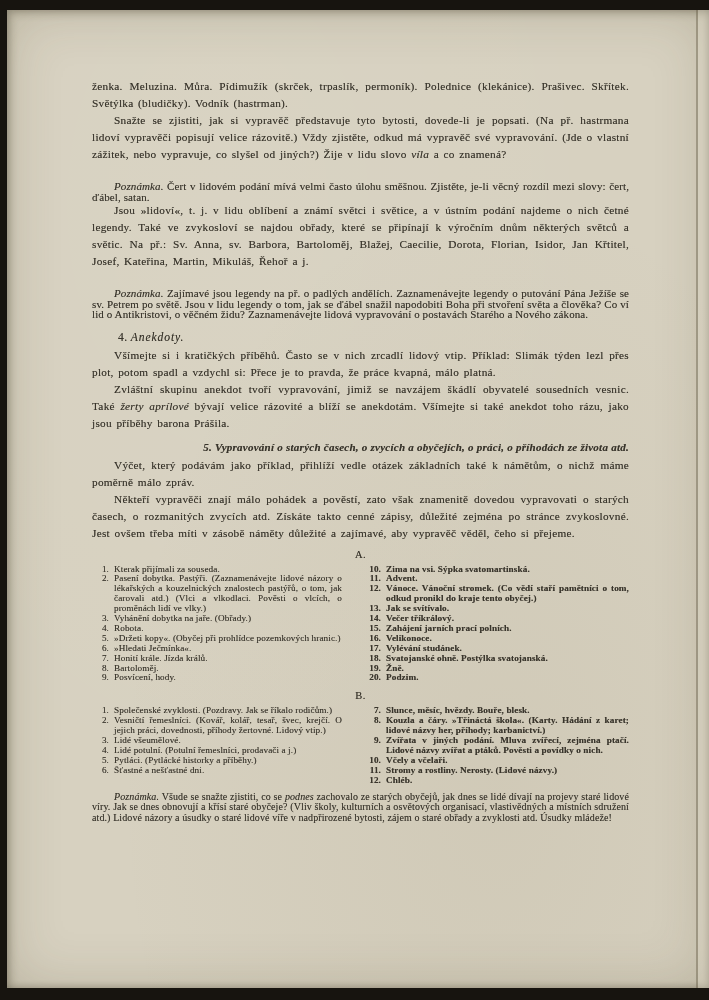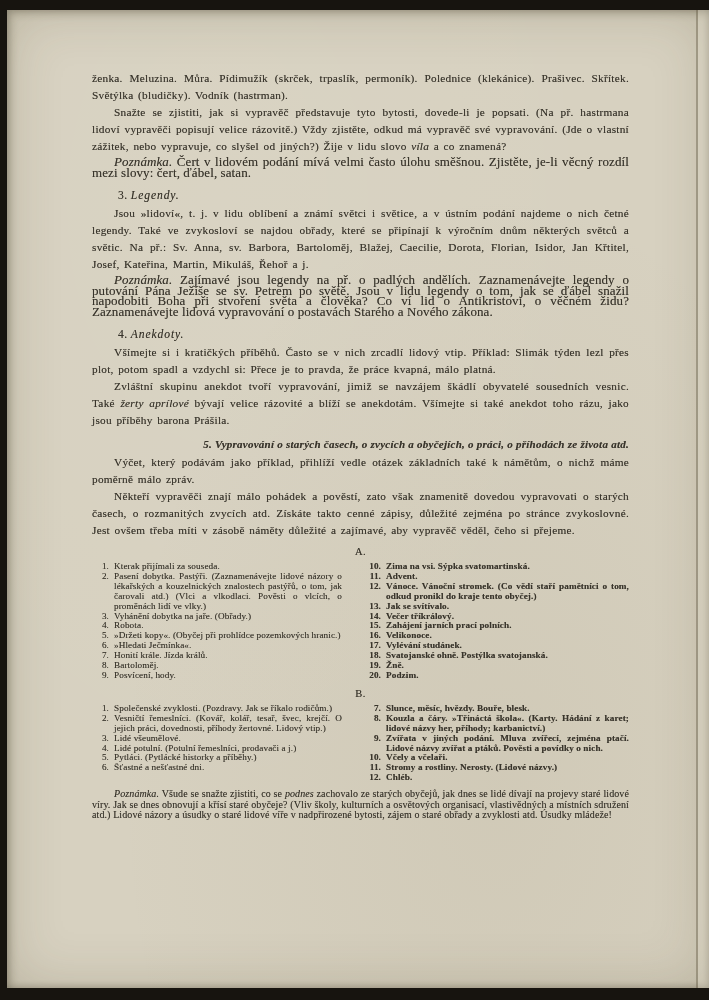--- a/index.html
+++ b/index.html
@@ -21,34 +21,34 @@
   }
   .crease{
     position:absolute;top:0;bottom:0;right:11px;width:2px;
     background:rgba(105,96,74,0.45);
   }
   .edge-strip{
     position:absolute;top:0;bottom:0;right:0;width:11px;
     background:rgba(235,230,215,0.25);
   }
   .content{
-    position:absolute;left:85px;top:4px;width:537px;
+    position:absolute;left:85px;top:12px;width:537px;
     color:#38342b;
     padding-top:56px;
   }
   p{margin:0;}
   .body{
     font-size:11.3px;line-height:17px;text-align:justify;
     text-indent:22px;letter-spacing:0.25px;word-spacing:1.5px;
     text-shadow:0 0 0.5px rgba(56,52,43,0.55);
   }
   .noindent{text-indent:0;}
   .note{
-    font-size:13px;line-height:10.5px;text-align:justify;
-    text-indent:22px;letter-spacing:0.1px;margin-top:2px;
+    font-size:11px;line-height:10.5px;text-align:justify;
+    text-indent:22px;letter-spacing:0.1px;margin-top:18px;
     text-shadow:0 0 0.4px rgba(56,52,43,0.5);
   }
   .notelabel{font-style:italic;}
   .heading{
     margin:10px 0 2px 0;font-size:11.6px;line-height:15px;
     padding-left:26px;font-weight:normal;letter-spacing:0.4px;
     text-shadow:0 0 0.5px rgba(56,52,43,0.55);
   }
   .heading i{letter-spacing:0.9px;}
   .heading-5{
@@ -90,21 +90,20 @@
   <div class="crease"></div>
 
   <div class="content">
 
     <p class="body noindent">ženka. Meluzina. Můra. Pídimužík (skrček, trpaslík, permoník). Polednice (klekánice). Prašivec. Skřítek. Světýlka (bludičky). Vodník (hastrman).</p>
 
     <p class="body"><span>Snažte se zjistiti, jak si vypravěč představuje tyto bytosti, dovede-li je popsati. (Na př. hastrmana lidoví vypravěči popisují velice rázovitě.) Vždy zjistěte, odkud má vypravěč své vypravování. (Jde o vlastní zážitek, nebo vypravuje, co slyšel od jiných?) Žije v lidu slovo </span><i>víla</i><span> a co znamená?</span></p>
 
     <p class="note"><i class="notelabel">Poznámka.</i><span> Čert v lidovém podání mívá velmi často úlohu směšnou. Zjistěte, je-li věcný rozdíl mezi slovy: čert, ďábel, satan.</span></p>
 
-    <h3 class="heading"><span>3.</span> <i>Legendy.</i></h3>
 
     <p class="body">Jsou »lidoví«, t. j. v lidu oblíbení a známí světci i světice, a v ústním podání najdeme o nich četné legendy. Také ve zvykosloví se najdou obřady, které se připínají k výročním dnům některých světců a světic. Na př.: Sv. Anna, sv. Barbora, Bartoloměj, Blažej, Caecilie, Dorota, Florian, Isidor, Jan Křtitel, Josef, Kateřina, Martin, Mikuláš, Řehoř a j.</p>
 
     <p class="note"><i class="notelabel">Poznámka.</i><span> Zajímavé jsou legendy na př. o padlých andělích. Zaznamenávejte legendy o putování Pána Ježíše se sv. Petrem po světě. Jsou v lidu legendy o tom, jak se ďábel snažil napodobiti Boha při stvoření světa a člověka? Co ví lid o Antikristovi, o věčném židu? Zaznamenávejte lidová vypravování o postavách Starého a Nového zákona.</span></p>
 
     <h3 class="heading"><span>4.</span> <i>Anekdoty.</i></h3>
 
     <p class="body">Všímejte si i kratičkých příběhů. Často se v nich zrcadlí lidový vtip. Příklad: Slimák týden lezl přes plot, potom spadl a vzdychl si: Přece je to pravda, že práce kvapná, málo platná.</p>
 
     <p class="body"><span>Zvláštní skupinu anekdot tvoří vypravování, jimiž se navzájem škádlí obyvatelé sousedních vesnic. Také </span><i>žerty aprílové</i><span> bývají velice rázovité a blíží se anekdotám. Všímejte si také anekdot toho rázu, jako jsou příběhy barona Prášila.</span></p>

